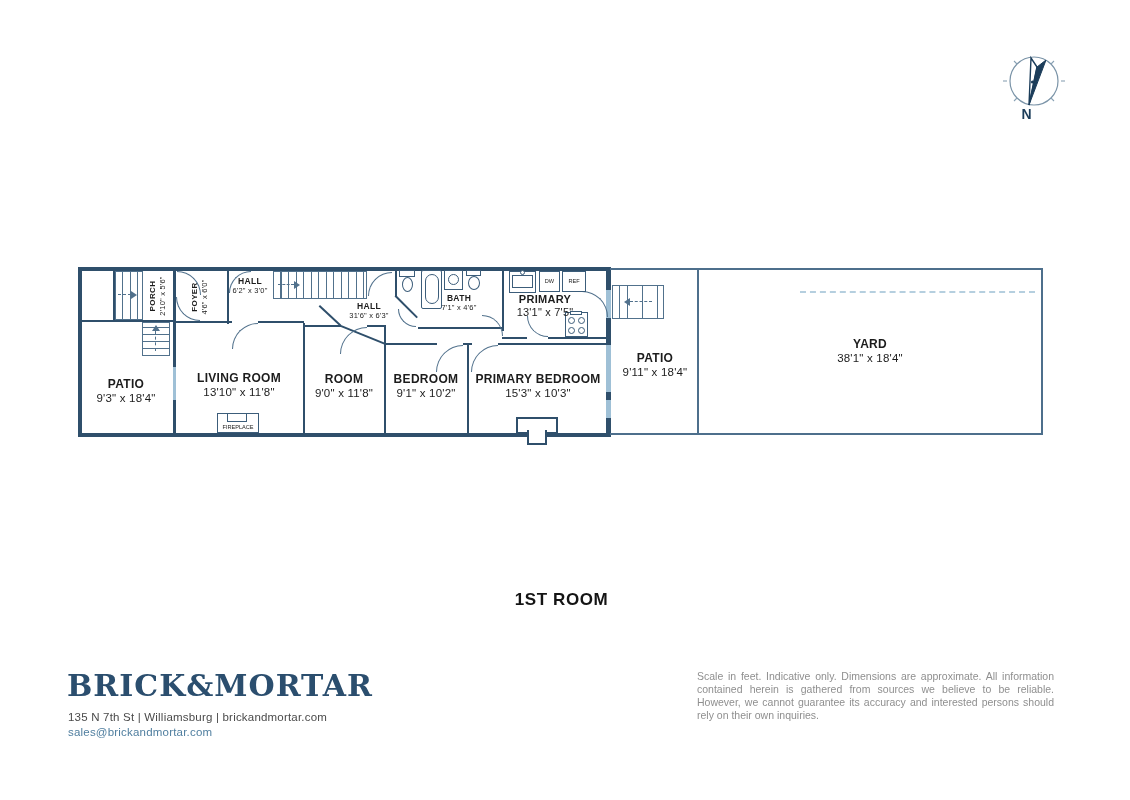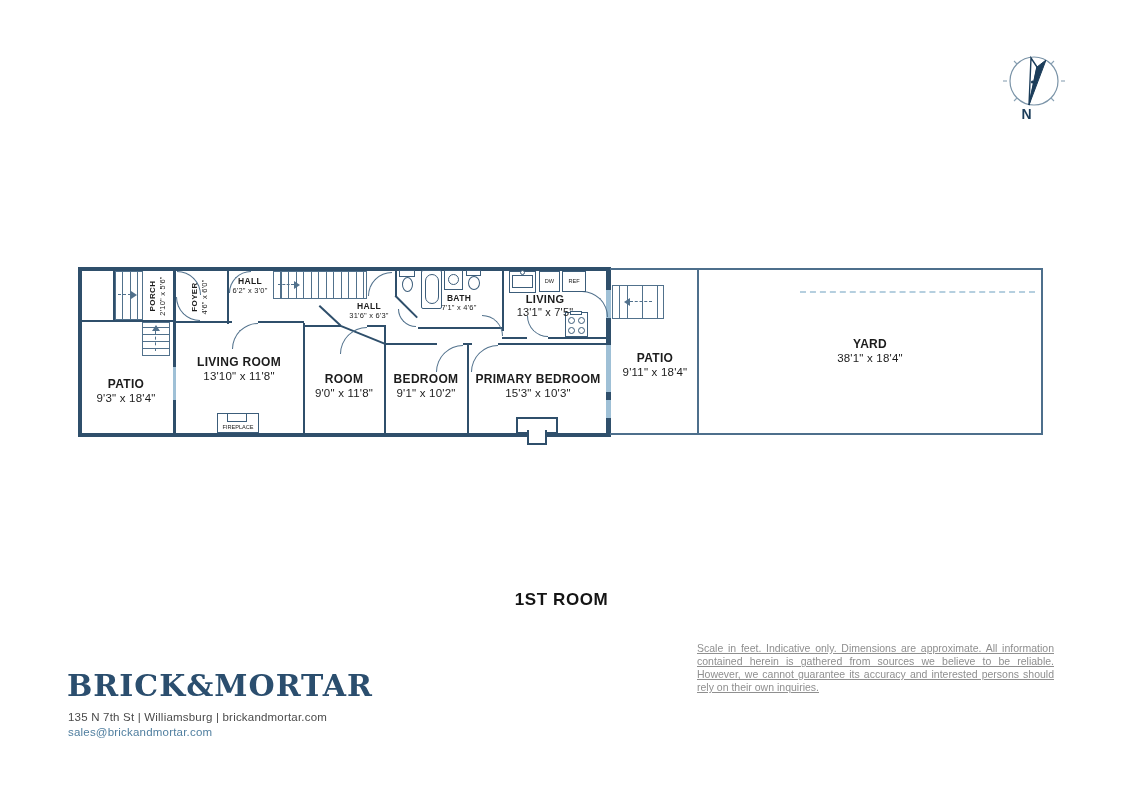--- a/index.html
+++ b/index.html
@@ -39,22 +39,22 @@
   .vlab .rname{font-size:8px;letter-spacing:.4px;} .vlab .rdims{font-size:7.5px;font-weight:400;}
   .tiny{font-size:7px;transform:scale(.8);transform-origin:center;color:#1c1c1c;
         text-align:center;white-space:nowrap;font-weight:500;}
   #floor-label{position:absolute;left:78px;top:590px;width:967px;text-align:center;
                font-size:17px;font-weight:700;letter-spacing:.6px;color:#141414;}
   
   #brand{position:absolute;left:67px;top:668px;font-family:"DejaVu Serif","Liberation Serif",serif;
          font-size:30px;font-weight:700;color:#2b4e6e;letter-spacing:1px;}
   #address{position:absolute;left:68px;top:711px;font-size:11.5px;color:#4a4a4a;letter-spacing:.2px;}
   #email{position:absolute;left:68px;top:726px;font-size:11.5px;color:#4f7e9f;letter-spacing:.2px;}
-  #disclaimer{position:absolute;left:697px;top:642px;width:357px;font-size:10.5px;line-height:13px;
-              color:#8f8f8f;text-align:justify;text-decoration:underline;}
+  #disclaimer{position:absolute;left:697px;top:670px;width:357px;font-size:10.5px;line-height:13px;
+              color:#8f8f8f;text-align:justify;}
 </style>
 </head>
 <body>
 
 <div id="page">
 
 
   <svg id="compass" viewBox="0 0 70 74">
     <circle cx="35" cy="36" r="24" fill="none" stroke="#7b94a8" stroke-width="1.2"></circle>
     <g stroke="#8aa2b5" stroke-width="1.1">
@@ -190,24 +190,24 @@
     </div>
     <div class="rlab sm" style="left:291px;top:34px">
       <div class="rname">HALL</div>
       <div class="rdims">31'6" x 6'3"</div>
     </div>
     <div class="rlab sm" style="left:381px;top:26px">
       <div class="rname">BATH</div>
       <div class="rdims">7'1" x 4'6"</div>
     </div>
     <div class="rlab md" style="left:467px;top:26px">
-      <div class="rname">LIVING</div>
+      <div class="rname">PRIMARY</div>
       <div class="rdims">13'1" x 7'5"</div>
     </div>
-    <div class="rlab" style="left:161px;top:88px">
+    <div class="rlab" style="left:161px;top:104px">
       <div class="rname">LIVING ROOM</div>
       <div class="rdims">13'10" x 11'8"</div>
     </div>
     <div class="rlab" style="left:266px;top:105px">
       <div class="rname">ROOM</div>
       <div class="rdims">9'0" x 11'8"</div>
     </div>
     <div class="rlab" style="left:348px;top:105px">
       <div class="rname">BEDROOM</div>
       <div class="rdims">9'1" x 10'2"</div>

